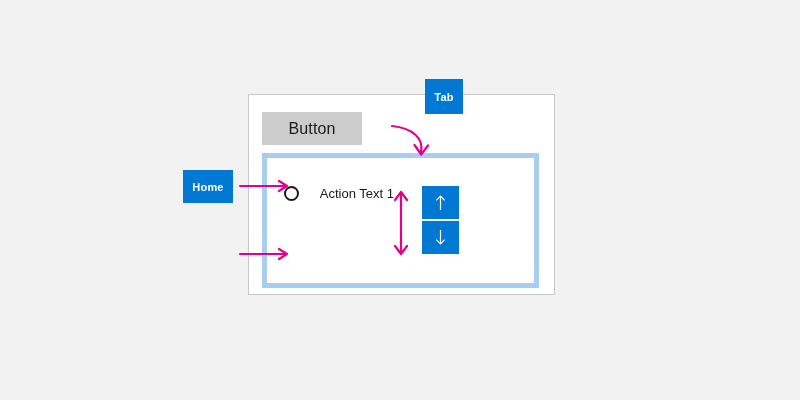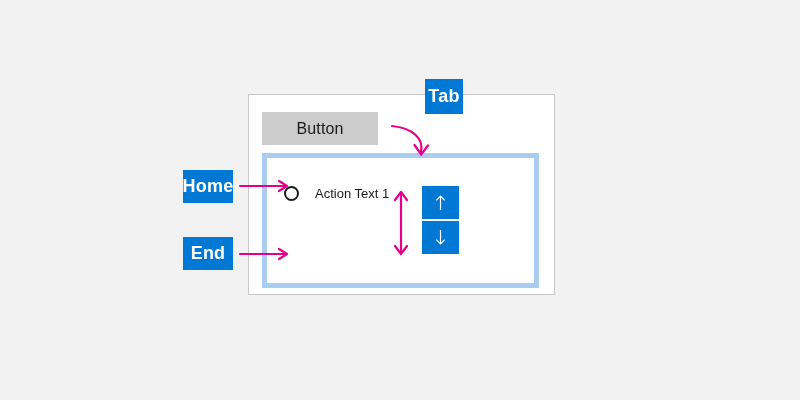--- a/index.html
+++ b/index.html
@@ -29,21 +29,21 @@
     background: #ffffff;
     border: 1px solid #c8c8c8;
     box-sizing: border-box;
   }
 
   
   .gray-button {
     position: absolute;
     left: 262px;
     top: 112px;
-    width: 116px;
+    width: 100px;
     height: 33px;
     background: #cccccc;
     display: flex;
     align-items: center;
     justify-content: center;
     font-size: 16px;
     color: #1a1a1a;
     letter-spacing: .1px;
   }
 
@@ -71,20 +71,21 @@
     left: 284px;
     top: 176px;
     width: 110px;
   }
   .radio-row {
     position: relative;
     height: 34px;
     display: flex;
     align-items: center;
     gap: 16px;
+    justify-content: space-between;
   }
   .radio-mark {
     width: 15px;
     height: 15px;
     border-radius: 50%;
     box-sizing: border-box;
     flex: 0 0 auto;
     position: relative;
   }
   .radio-mark.off {
@@ -129,21 +130,21 @@
   }
   .spin-btn + .spin-btn {
     margin-top: 2px;
   }
 
   
   .badge {
     position: absolute;
     background: #0078d4;
     color: #ffffff;
-    font-size: 18px;
+    font-size: 11px;
     font-weight: bold;
     display: flex;
     align-items: center;
     justify-content: center;
     letter-spacing: .2px;
   }
   .badge-tab   { left: 425px; top: 79px;  width: 38px; height: 35px; }
   .badge-home  { left: 183px; top: 170px; width: 50px; height: 33px; }
   .badge-end   { left: 183px; top: 237px; width: 50px; height: 33px; }
 
@@ -199,23 +200,20 @@
   </div>
 
   <div class="badge badge-tab">
     <span>Tab</span>
   </div>
 
   <div class="badge badge-home">
     <span>Home</span>
   </div>
 
-  <div class="badge badge-end">
-    <span>End</span>
-  </div>
 
   <svg class="annotations" viewBox="0 0 800 400">
 
     <g>
       <path d="M392 126 C 412 128, 424 138, 421 152" stroke="#e3008c" stroke-width="2.2" fill="none" stroke-linecap="round"></path>
       <path d="M414.5 145 L421.2 154.5 L428 145.5" stroke="#e3008c" stroke-width="2.2" fill="none" stroke-linecap="round" stroke-linejoin="round"></path>
     </g>
 
     <g>
       <line x1="240" y1="186" x2="286" y2="186" stroke="#e3008c" stroke-width="2.2" stroke-linecap="round"></line>

